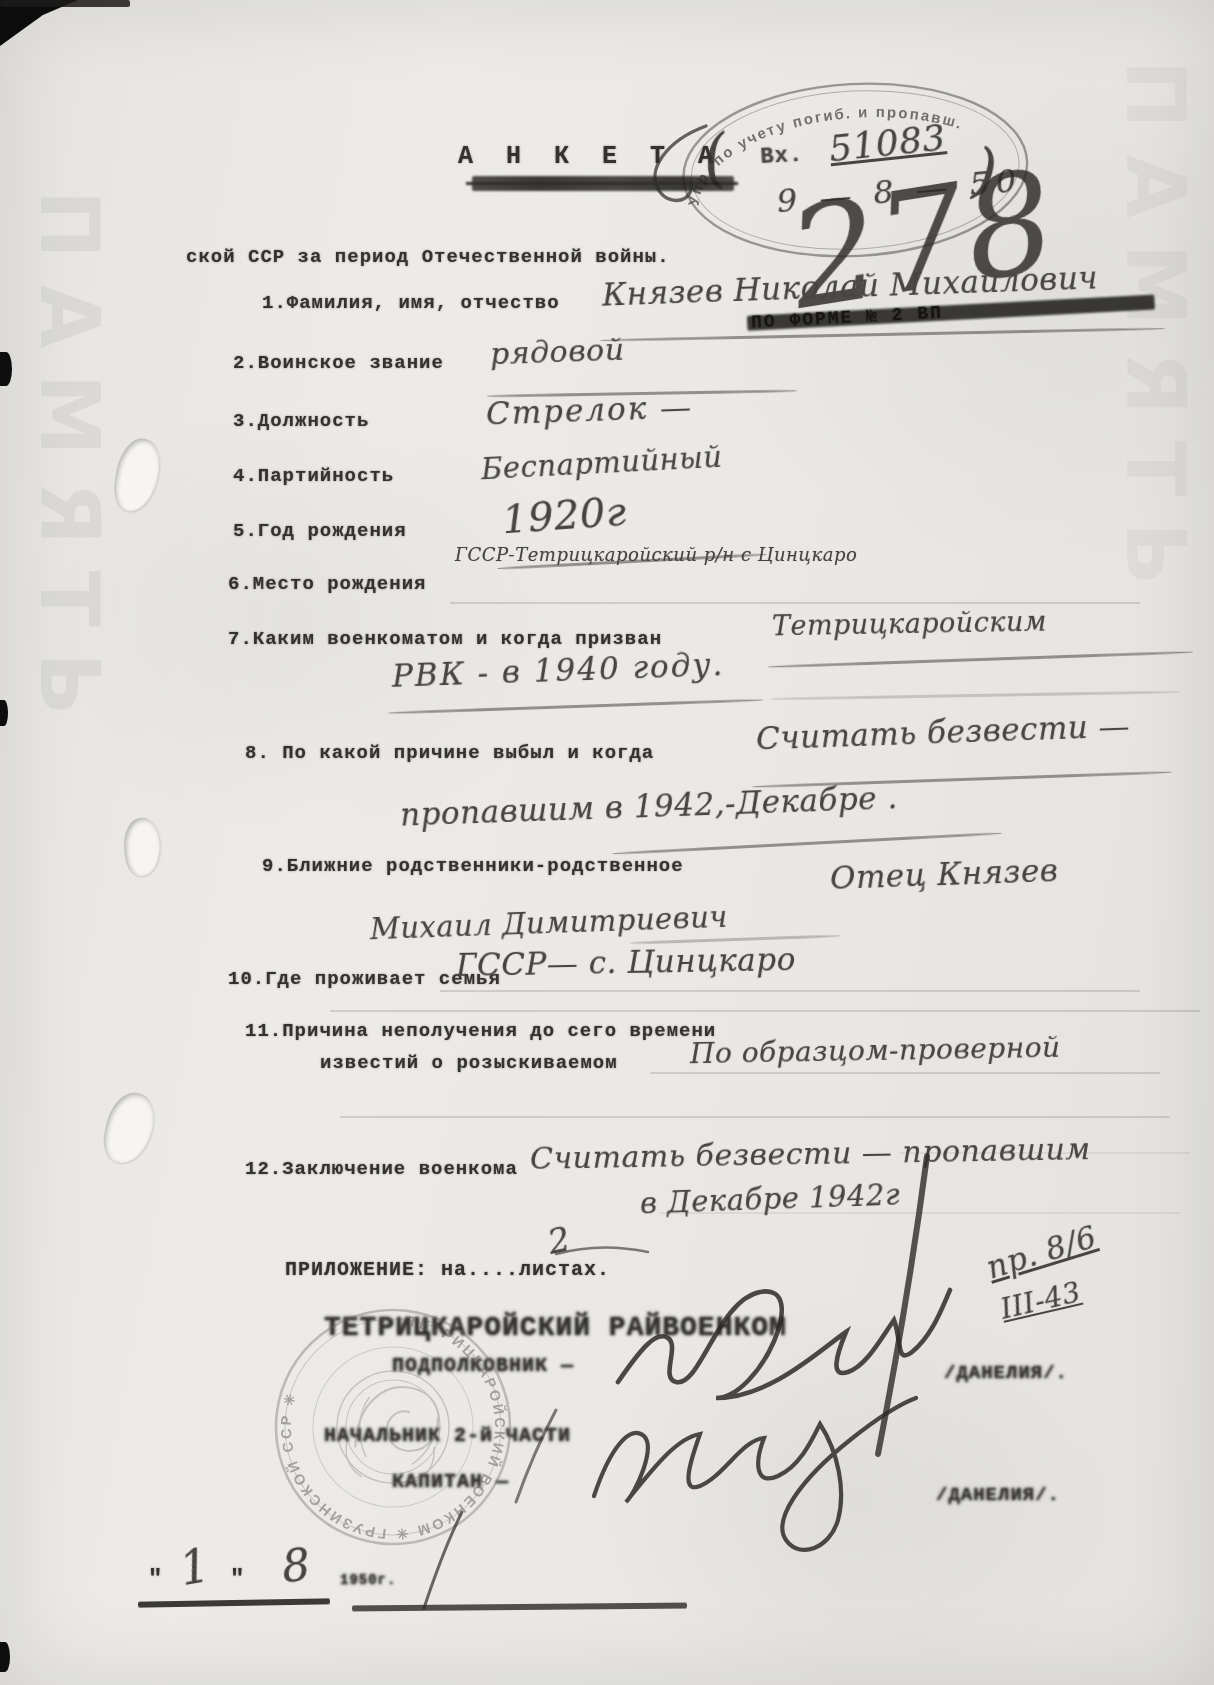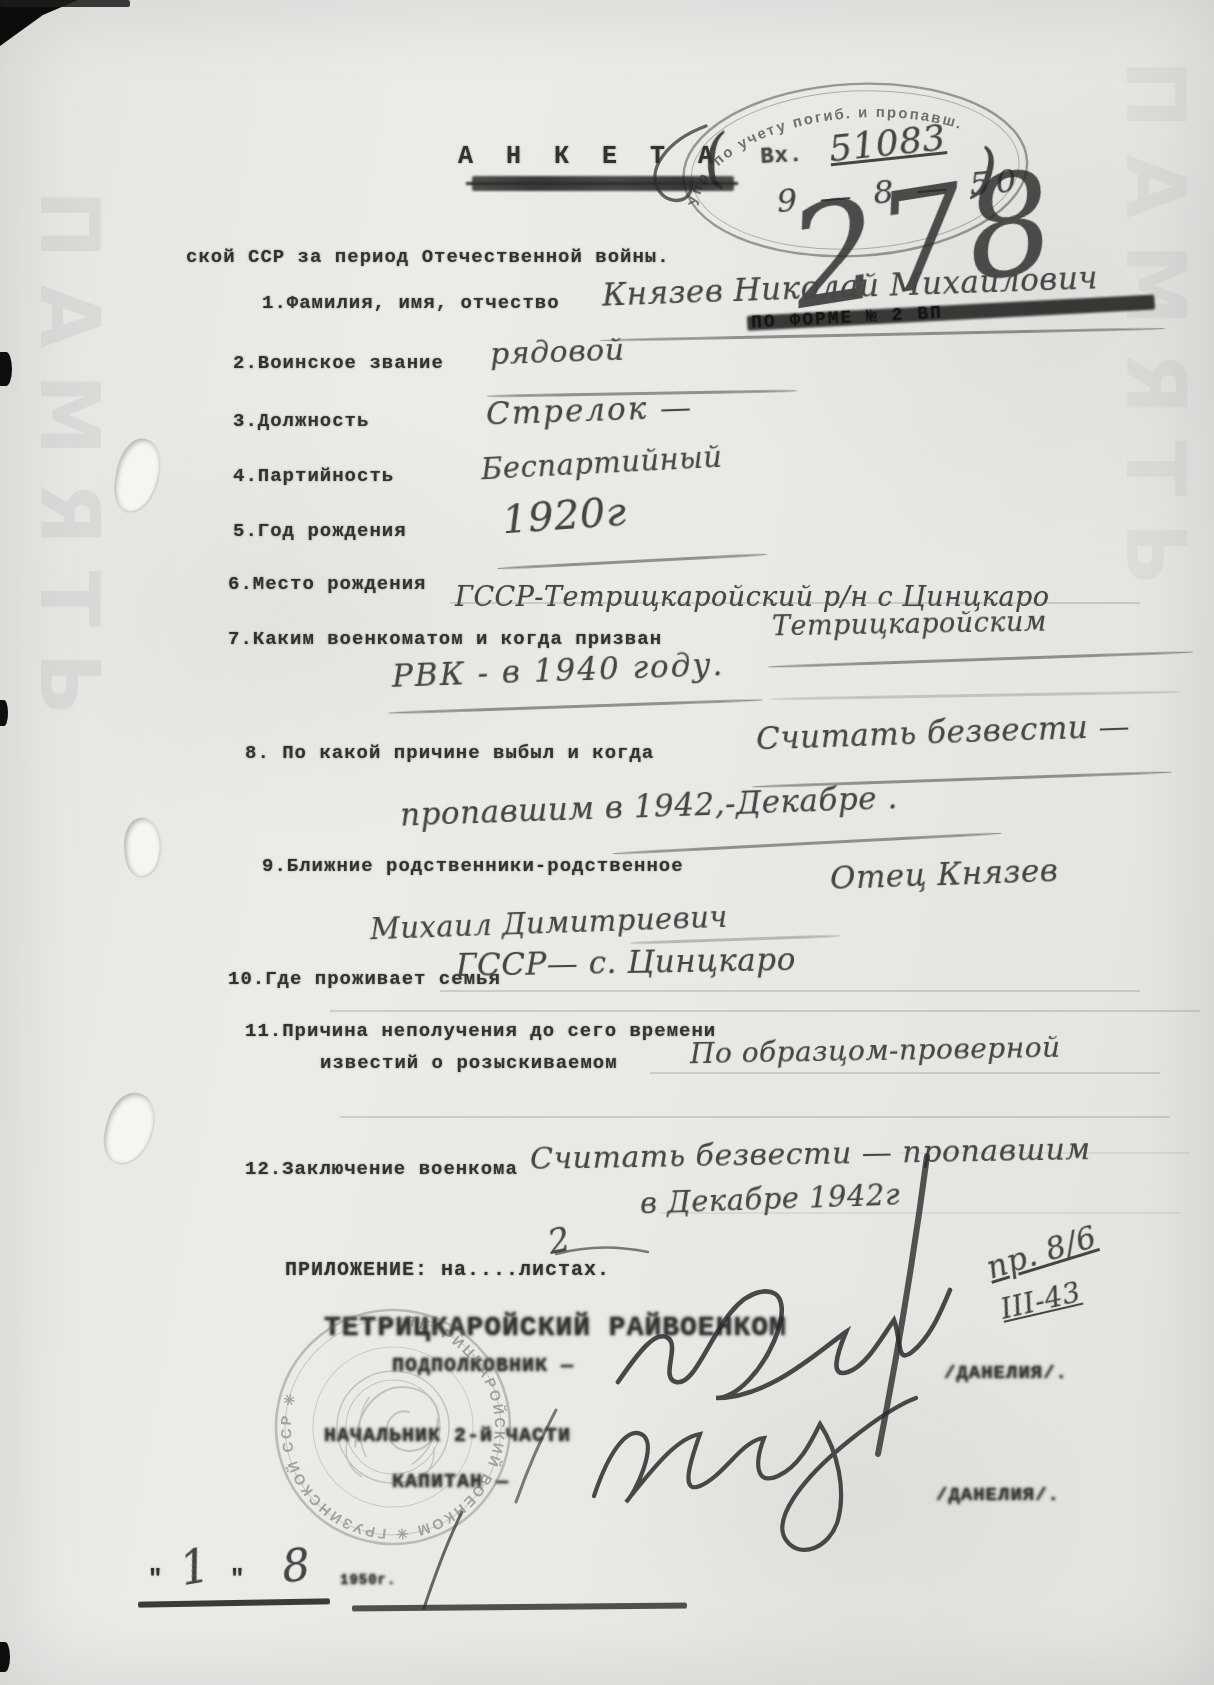--- a/index.html
+++ b/index.html
@@ -115,21 +115,21 @@
   <div class="hand" style="left:486px;top:392px;font-size:31px;letter-spacing:2px;transform:rotate(-2deg)">Стрелок —</div>
 
   <div class="typed" style="left:233px;top:465px">4.Партийность</div>
   <div class="hand" style="left:481px;top:446px;font-size:29px;transform:rotate(-3deg)">Беспартийный</div>
 
   <div class="typed" style="left:233px;top:520px">5.Год рождения</div>
   <div class="hand" style="left:502px;top:492px;font-size:40px;transform:rotate(-4deg)">1920г</div>
   <div class="uline" style="left:497px;top:560px;width:270px;transform:rotate(-3deg)"></div>
 
   <div class="typed" style="left:228px;top:573px">6.Место рождения</div>
-  <div class="hand" style="left:455px;top:581px;font-size:27px">ГССР-Тетрицкаройский р/н с Цинцкаро</div>
+  <div class="hand" style="left:455px;top:544px;font-size:18px">ГССР-Тетрицкаройский р/н с Цинцкаро</div>
   <div class="fline" style="left:450px;top:602px;width:690px"></div>
 
   <div class="typed" style="left:228px;top:628px">7.Каким военкоматом и когда призван</div>
   <div class="hand" style="left:772px;top:608px;font-size:27px;transform:rotate(-1deg)">Тетрицкаройским</div>
   <div class="uline" style="left:768px;top:658px;width:425px;transform:rotate(-2deg)"></div>
   <div class="hand" style="left:392px;top:652px;font-size:31px;letter-spacing:2px;transform:rotate(-2deg)">РВК - в 1940 году.</div>
   <div class="uline" style="left:388px;top:705px;width:375px;transform:rotate(-2deg)"></div>
   <div class="uline" style="left:770px;top:694px;width:410px;transform:rotate(-1deg);opacity:.4"></div>
 
   <div class="typed" style="left:245px;top:742px">8. По какой причине выбыл и когда</div>

